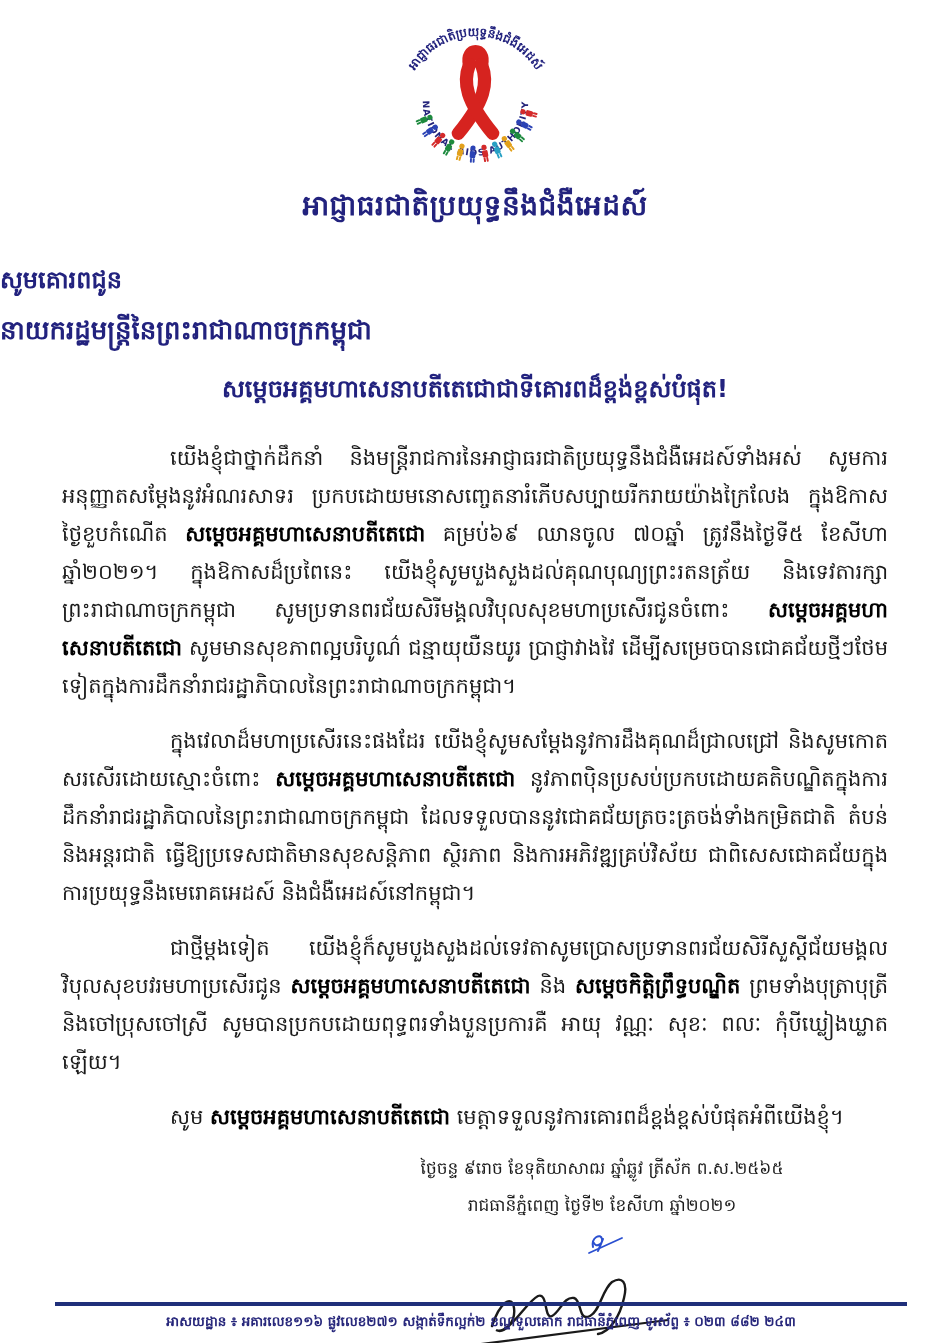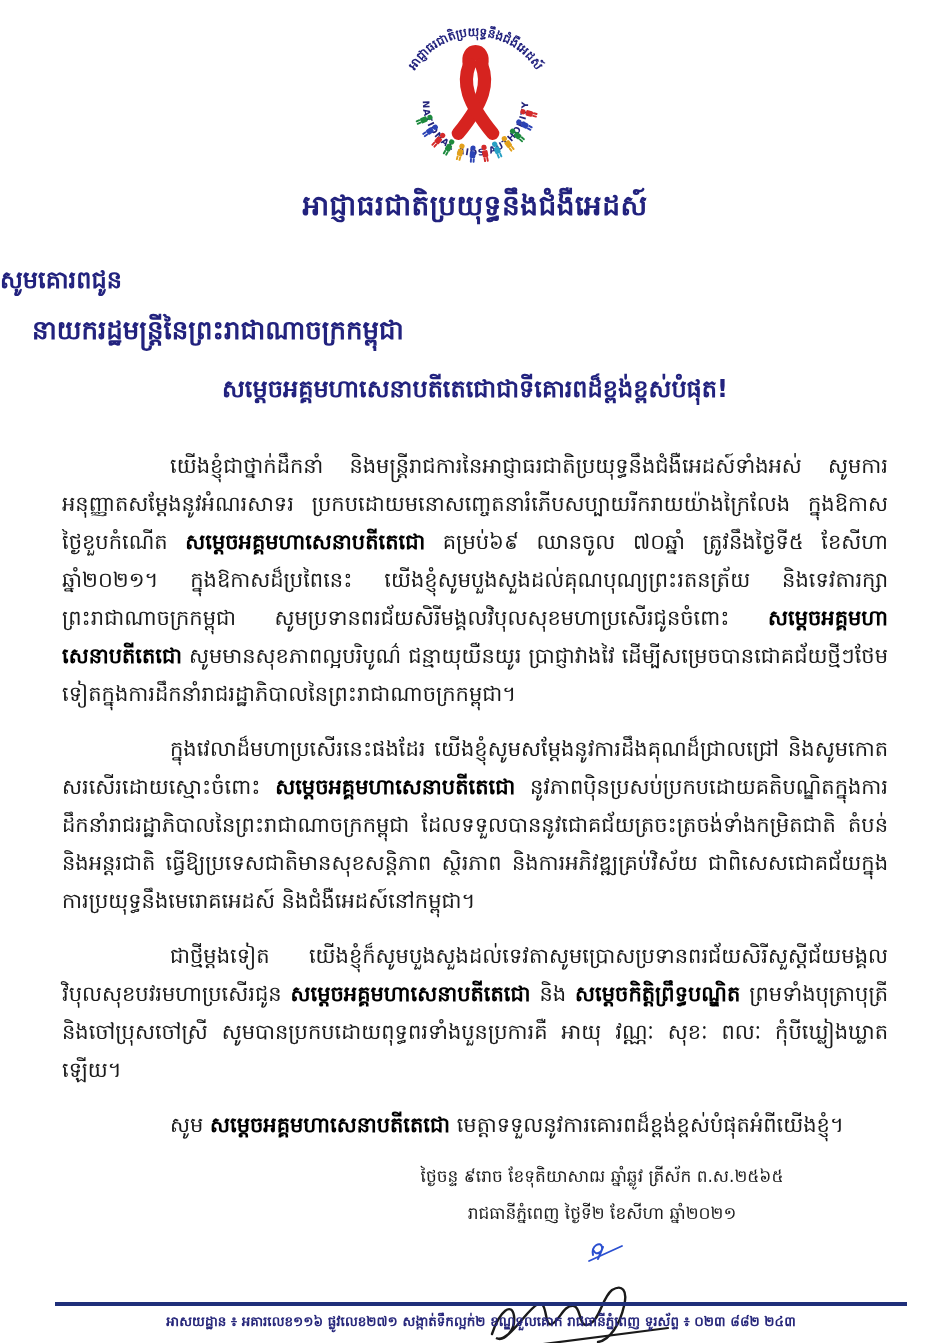--- a/index.html
+++ b/index.html
@@ -18,35 +18,35 @@
     text-align:center;
     color:#22227e;
     font-weight:bold;
     font-size:28px;
     margin-top:6px;
     letter-spacing:.5px;
   }
   .salutation { color:#22227e; font-weight:bold; margin-top:36px; }
   .salutation .l1 { font-size:24px; margin-bottom:14px; }
   .salutation .l2 { font-size:26px; margin-bottom:14px; }
-  .salutation .l3 { font-size:26px;padding-left:32px; }
+  .salutation .l3 { font-size:26px; }
   .honorific-line {
     text-align:center; color:#22227e; font-weight:bold;
     font-size:24px; margin-top:22px;
   }
   .body-text { padding:0 62px; }
   .para {
     font-size:21px;
     line-height:38px;
     text-align:justify;
     text-indent:108px;
     margin-top:17px;
     color:#1a1a1a;
   }
-  .para:first-of-type { margin-top:38px; }
+  .para:first-of-type { margin-top:30px; }
   .b-seg { font-weight:bold; color:#000; }
   .closing-block {
     width:520px;
     margin:14px 88px 0 auto;
     text-align:center;
   }
   .date-line { font-size:17px; line-height:37px; color:#1a1a1a; }
   .signer-title-line {
     font-size:21.5px; line-height:40px;
     font-weight:bold; color:#22227e;

